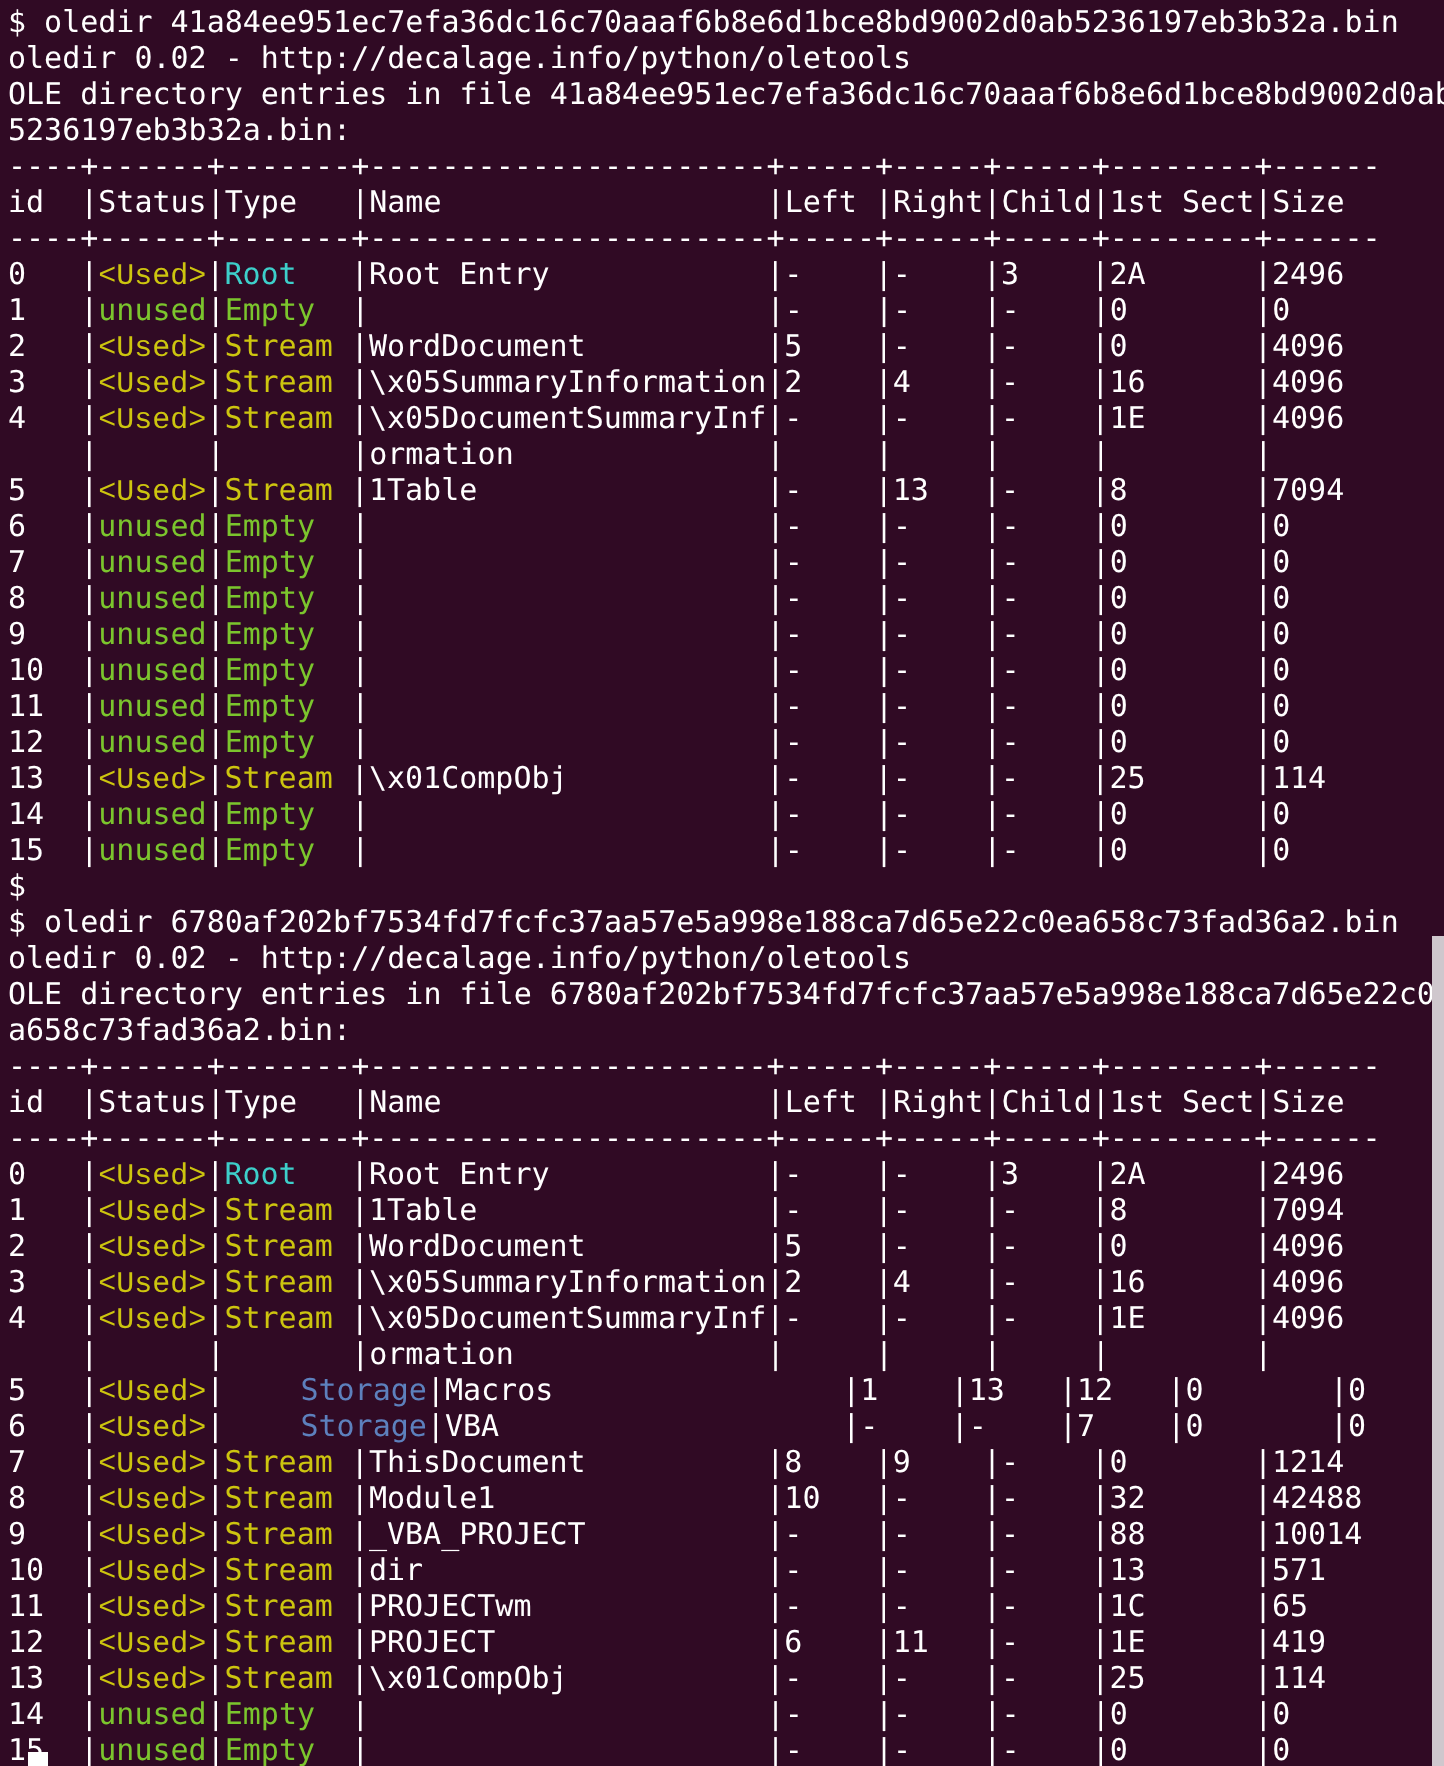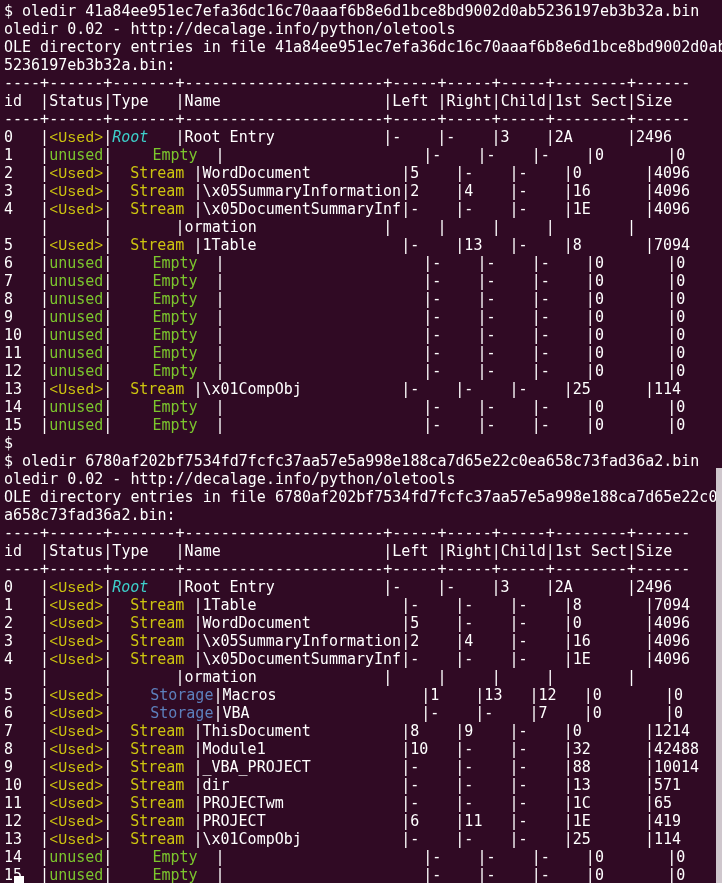--- a/index.html
+++ b/index.html
@@ -19,24 +19,24 @@
     color: var(--foreground, #ffffff);
   }
   .screen {
     margin: 0;
     padding: 2px 0 0 4px;
     white-space: pre;
   }
   .line { height: 18px; white-space: pre; }
   .c-used    { color: var(--used, #cdc50f); font-family: Liberation Mono, monospace; }
   .c-unused  { color: var(--unused, #7bc52d); }
-  .c-root    { color: var(--type_root, #3dcfca); font-style: italic; }
-  .c-stream  { color: var(--type_stream, #cdc50f); margin-left: 18px; }
+  .c-root    { color: var(--type_root, #3dcfca); }
+  .c-stream  { color: var(--type_stream, #cdc50f); }
   .c-storage { color: var(--type_storage, #5d80bd); margin-left: 38px; }
-  .c-empty   { color: var(--type_empty, #7bc52d); margin-left: 40px; }
+  .c-empty   { color: var(--type_empty, #7bc52d); }
   .scrollbar-thumb {
     position: absolute;
     top: 468px;
     right: 0;
     width: 6px;
     height: 415px;
     background: var(--scrollbar, #cfc7cd);
   }
   .cursor {
     position: absolute;

